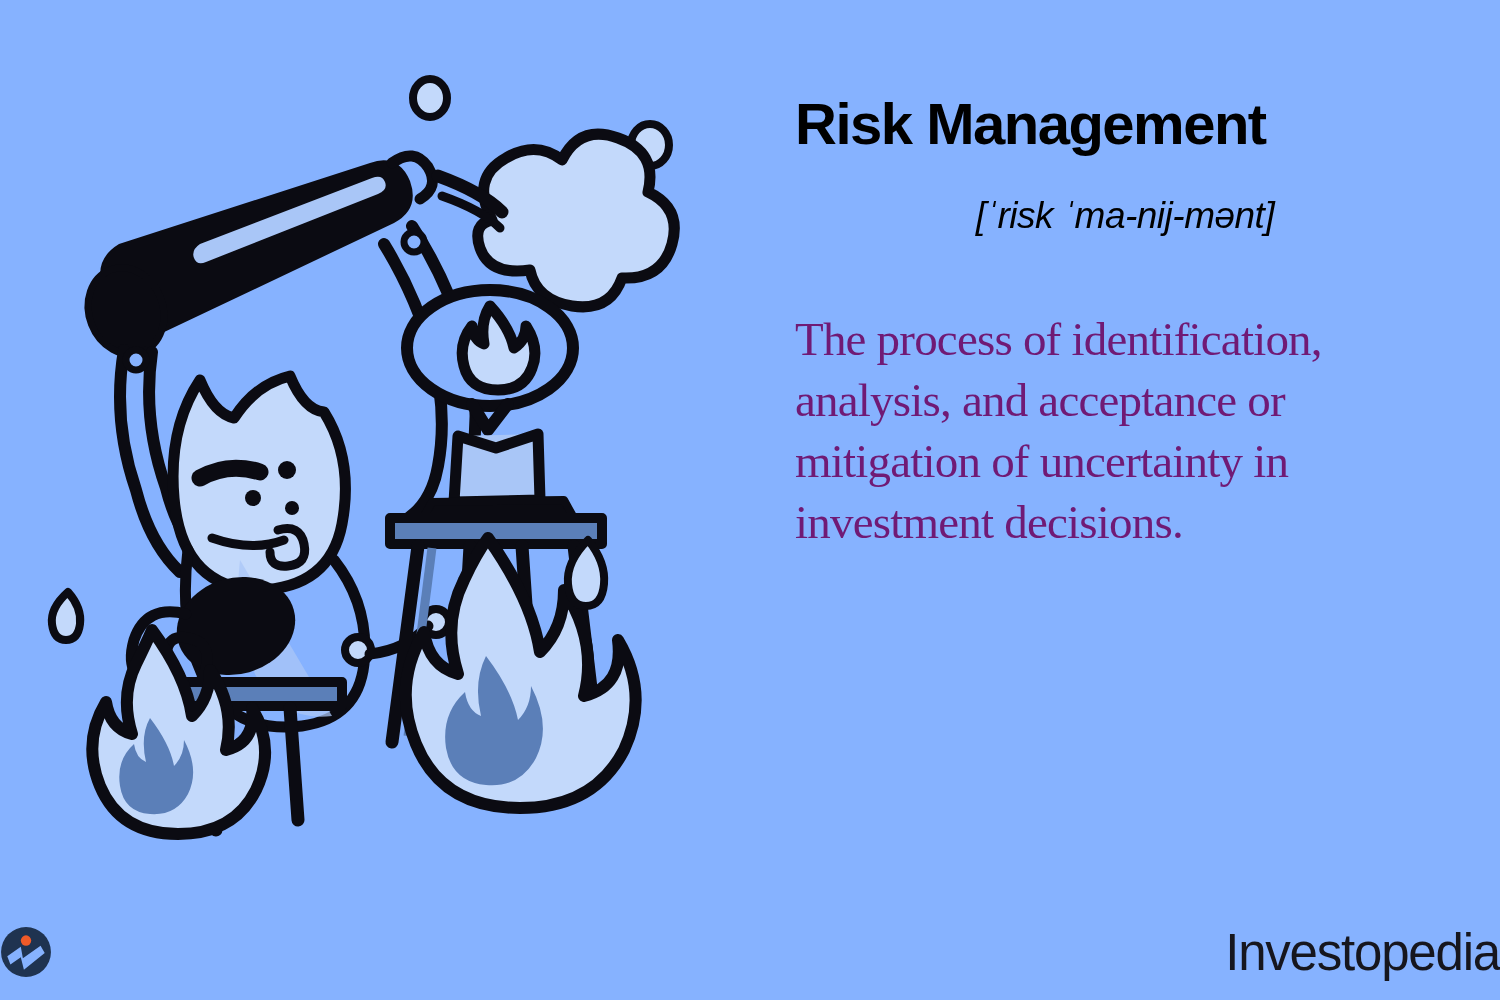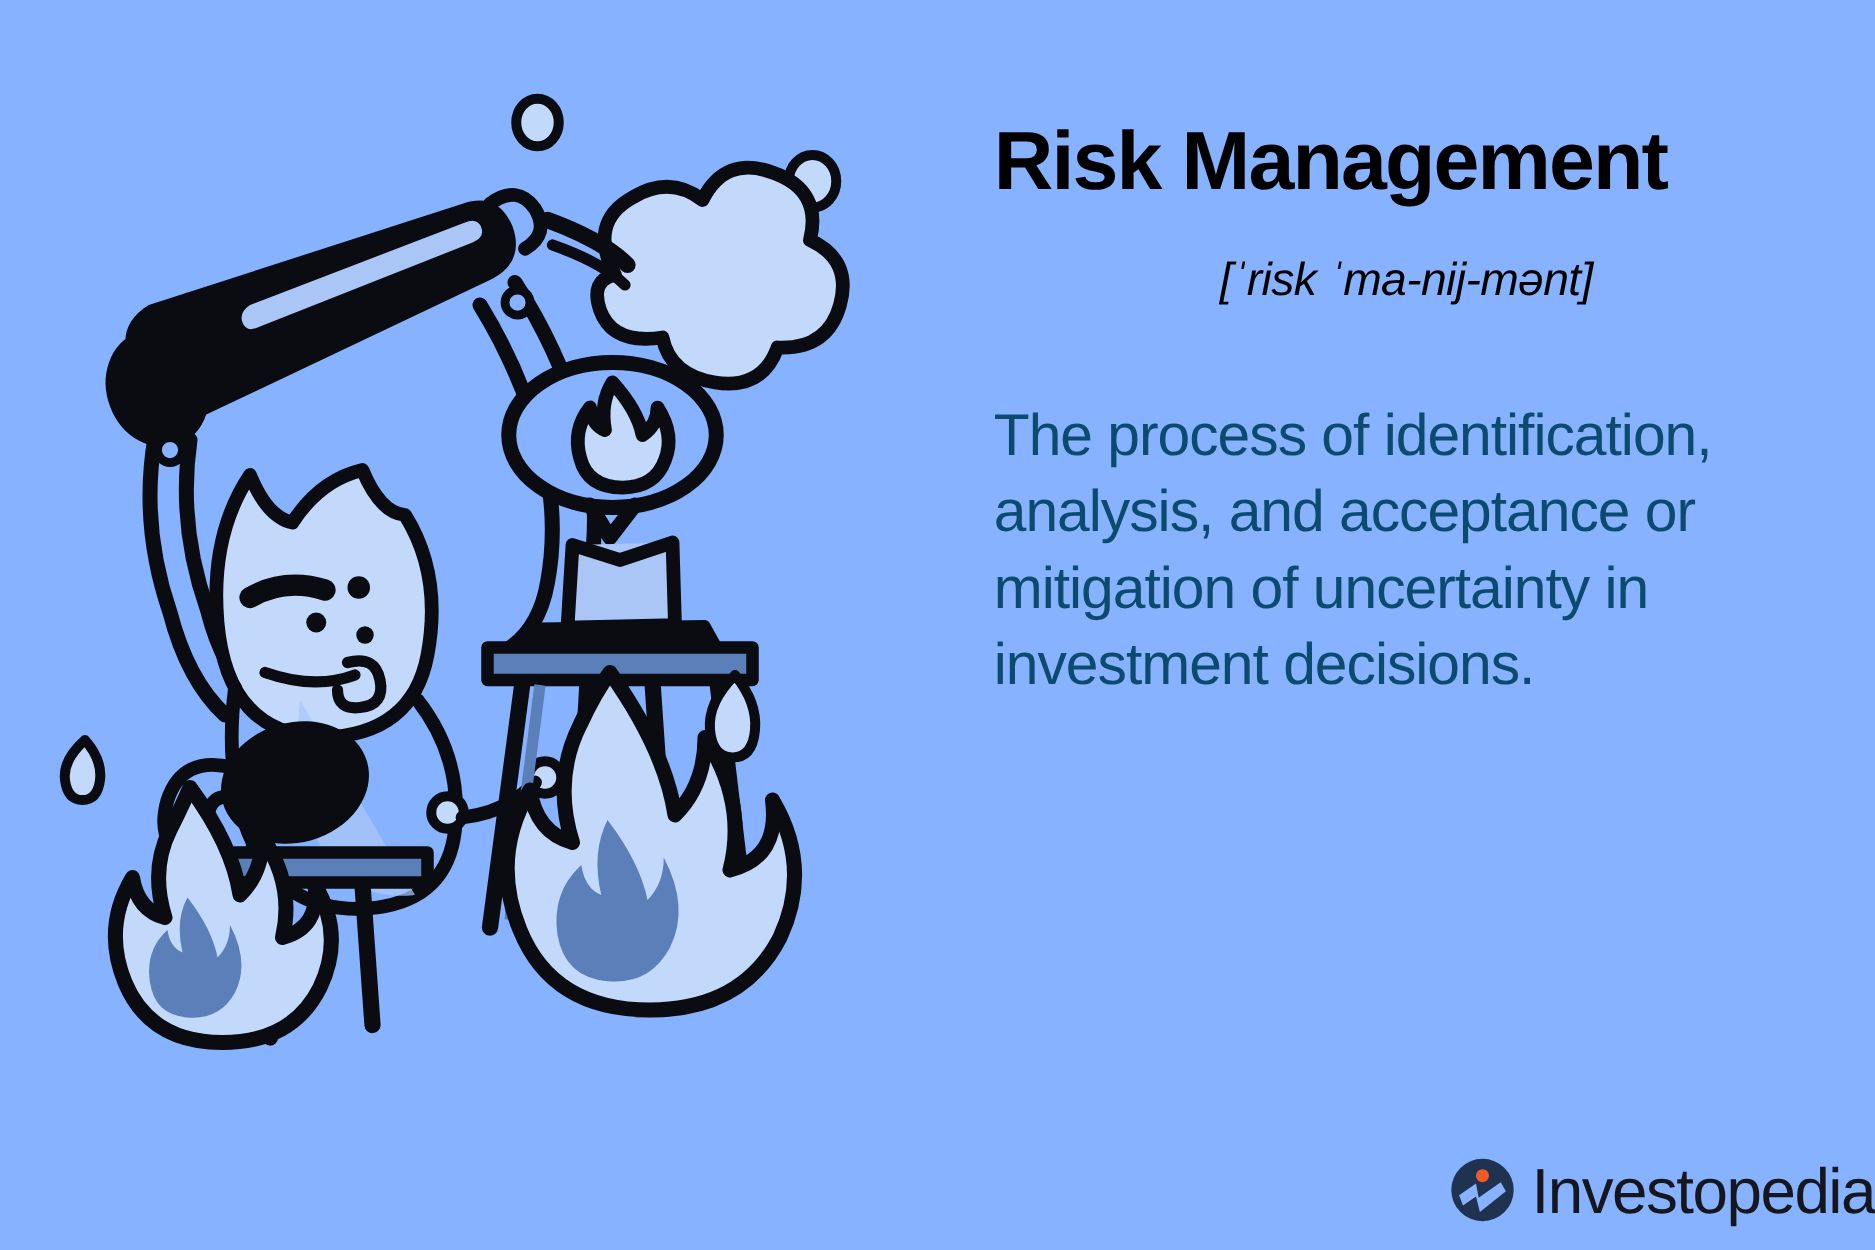--- a/index.html
+++ b/index.html
@@ -33,57 +33,57 @@
   .textcol {
     position: absolute;
     left: 795px;
     top: 96px;
     width: 660px;
   }
 
   .term-title {
     font-family: "Liberation Sans", sans-serif;
     font-weight: bold;
-    font-size: 66px;
+    font-size: 58px;
     line-height: 0.98;
     letter-spacing: -1.5px;
     color: #000000;
     margin: 0;
     max-width: 600px;
   }
 
   .pronunciation {
     font-family: "Liberation Sans", sans-serif;
     font-style: italic;
     font-size: 37px;
     letter-spacing: -0.5px;
     color: #000000;
     margin: 42px 0 0 0;
     text-align: center;
   }
 
   .definition {
-    font-family: Liberation Sans, sans-serif;
+    font-family: Liberation Serif, serif;
     font-size: 47px;
     line-height: 1.30;
     letter-spacing: -0.8px;
-    color: #0c4a6e;
+    color: #701a75;
     margin: 72px 0 0 0;
     max-width: 640px;
   }
 
   
   .footer-logo {
     position: absolute;
     left: 0;
     right: 0;
     bottom: 22px;
     display: flex;
     align-items: center;
-    justify-content: flex-end;
+    justify-content: space-between;
     gap: 13px;
   }
   .logo-mark { width: 52px; height: 52px; display: block; flex: 0 0 auto; }
   .logo-wordmark {
     font-family: "Liberation Sans", sans-serif;
     font-size: 51px;
     letter-spacing: -1.2px;
     color: #16161e;
     line-height: 1;
     white-space: nowrap;

